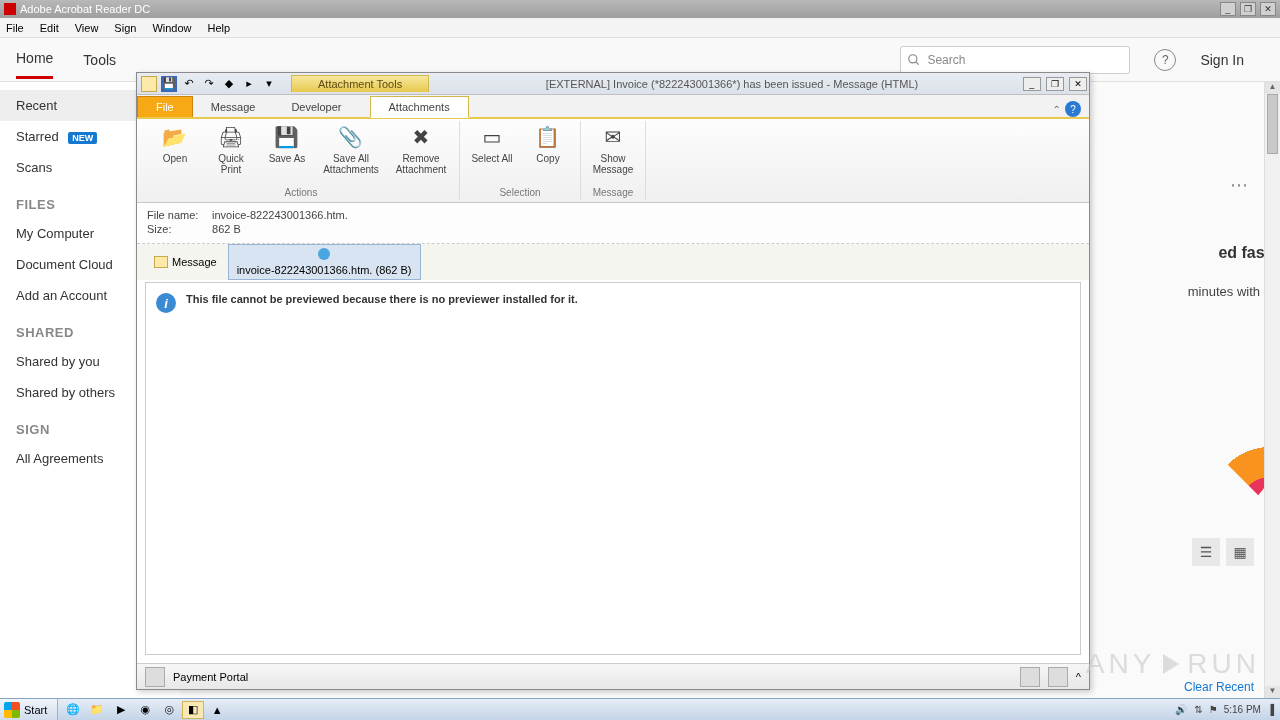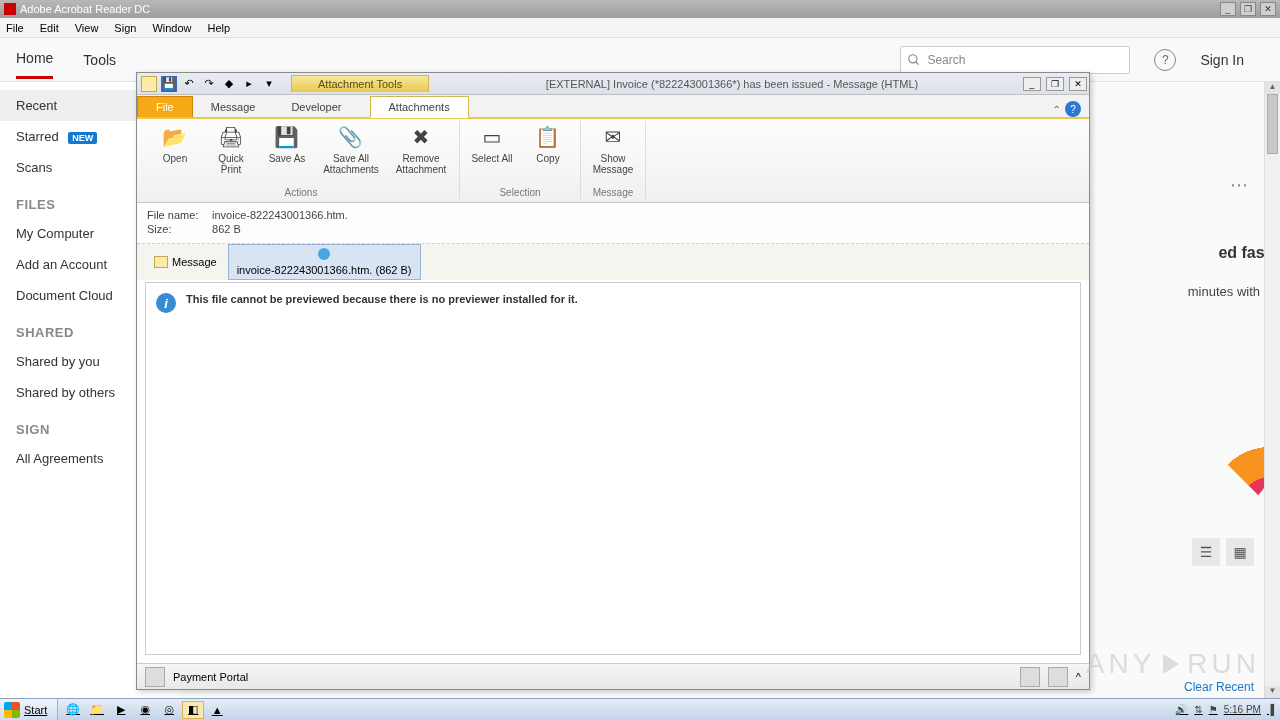--- a/index.html
+++ b/index.html
@@ -80,21 +80,21 @@
 .ol-preview { flex:1; margin:2px 8px 8px; border:1px solid #ccc; background:#fff; padding:10px; font-size:11px; display:flex; align-items:flex-start; gap:10px;}
 .ol-preview .info-ico{ width:20px;height:20px;border-radius:50%;background:#3b8bd4;color:#fff;display:flex;align-items:center;justify-content:center;font-style:italic;font-weight:bold;font-size:13px;flex-shrink:0;}
 .ol-preview .msg { font-weight:bold; color:#333;}
 
 .ol-status { height:26px; border-top:1px solid #ccc; background:linear-gradient(#f6f6f6,#e8e8e8); display:flex; align-items:center; padding:0 8px; font-size:11px; gap:8px;}
 .ol-status .avatar{ width:20px;height:20px;background:#ddd;border:1px solid #aaa;}
 .ol-status .spacer{flex:1;}
 .ol-body-wrap{ display:flex; flex-direction:column; height: calc(100% - 156px);}
 
 
-.taskbar { position:absolute; bottom:0; left:0; right:0; height:22px; background:linear-gradient(#e6edf6,#c4d4e8); border-top:1px solid #8aa5c4; display:flex; align-items:center; font-size:11px;text-decoration:underline;}
+.taskbar { position:absolute; bottom:0; left:0; right:0; height:22px; background:linear-gradient(#e6edf6,#c4d4e8); border-top:1px solid #8aa5c4; display:flex; align-items:center; font-size:11px;}
 .start-btn { height:100%; padding:0 10px 0 4px; display:flex; align-items:center; gap:4px; background:linear-gradient(#f0f5fb,#d0dced); border-right:1px solid #aac;}
 .start-orb { width:16px;height:16px; background: conic-gradient(#f25022 0 90deg,#7fba00 90deg 180deg,#ffb900 180deg 270deg,#00a4ef 270deg 360deg); border-radius:2px;}
 .task-icons { display:flex; gap:2px; padding:0 4px;}
 .task-icons span{ width:22px;height:18px;display:flex;align-items:center;justify-content:center;border:1px solid transparent;}
 .task-icons span.active{ background:#f8e8b4; border:1px solid #d4b454;}
 .tray { margin-left:auto; display:flex; align-items:center; gap:6px; padding:0 6px;}
 .tray span{ font-size:10px; color:#444;}
 
 
 .vscroll { position:absolute; right:0; top:82px; bottom:22px; width:16px; background:#f0f0f0; border-left:1px solid #ddd;}
@@ -146,22 +146,22 @@
 <div class="acro-body">
   <div class="acro-sidebar">
     <div class="side-item active">Recent</div>
     <div class="side-item">
       <span>Starred</span>
       <span class="new-badge">NEW</span>
     </div>
     <div class="side-item">Scans</div>
     <div class="side-head">FILES</div>
     <div class="side-item">My Computer</div>
+    <div class="side-item">Document Cloud</div>
     <div class="side-item">Add an Account</div>
-    <div class="side-item">Document Cloud</div>
     <div class="side-head">SHARED</div>
     <div class="side-item">Shared by you</div>
     <div class="side-item">Shared by others</div>
     <div class="side-head">SIGN</div>
     <div class="side-item">All Agreements</div>
   </div>
   <div class="acro-main">
     <div class="dots">⋯</div>
     <div class="peek-text1">ed fast</div>
     <div class="peek-text2">minutes with</div>

